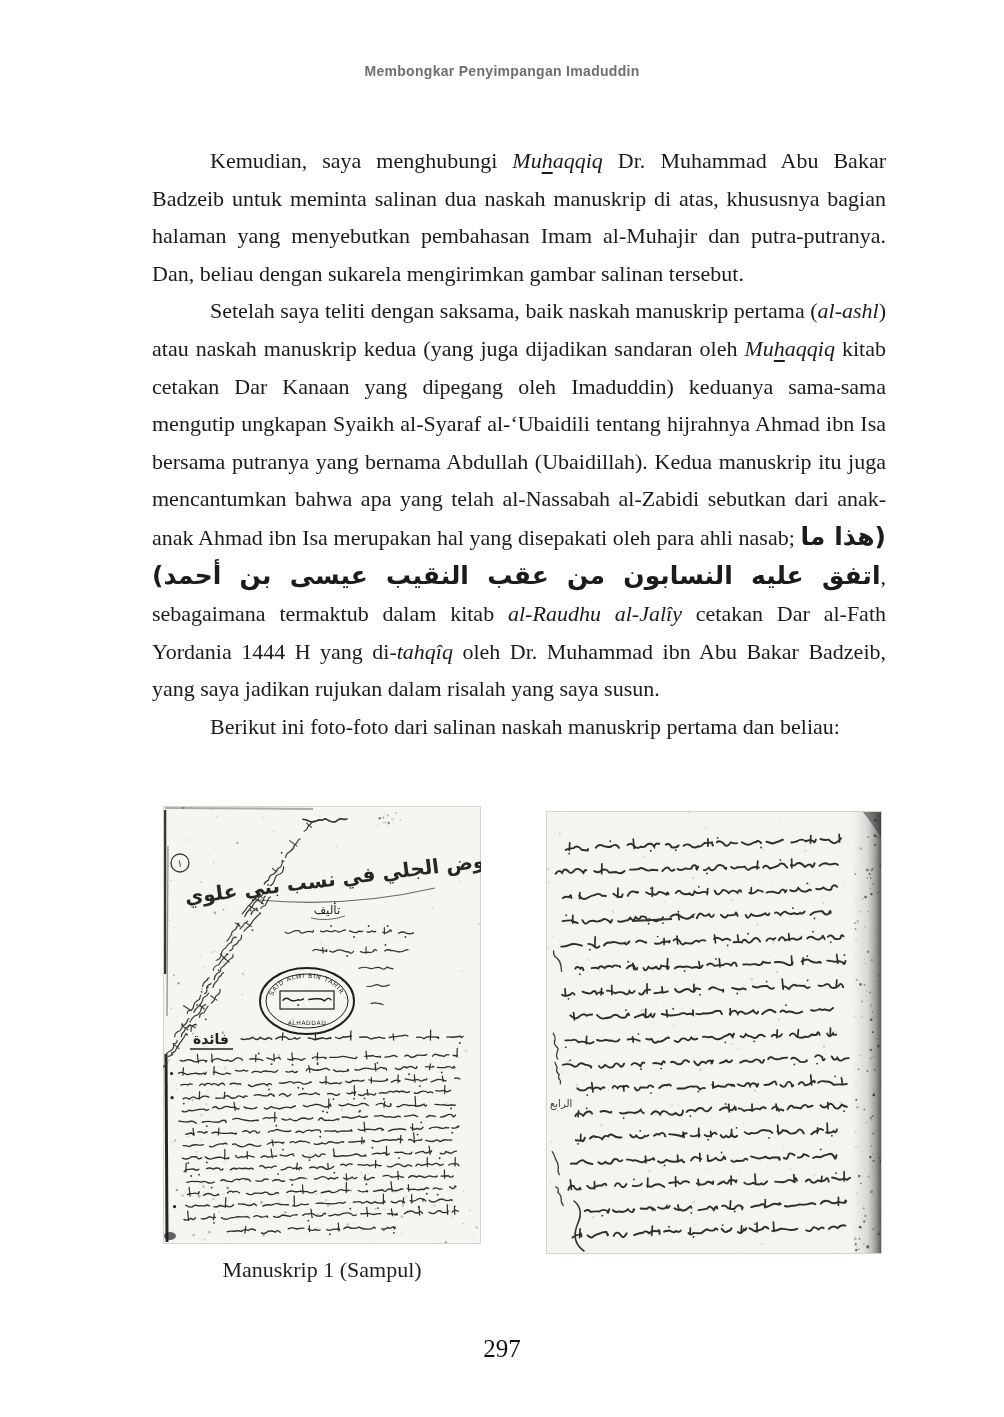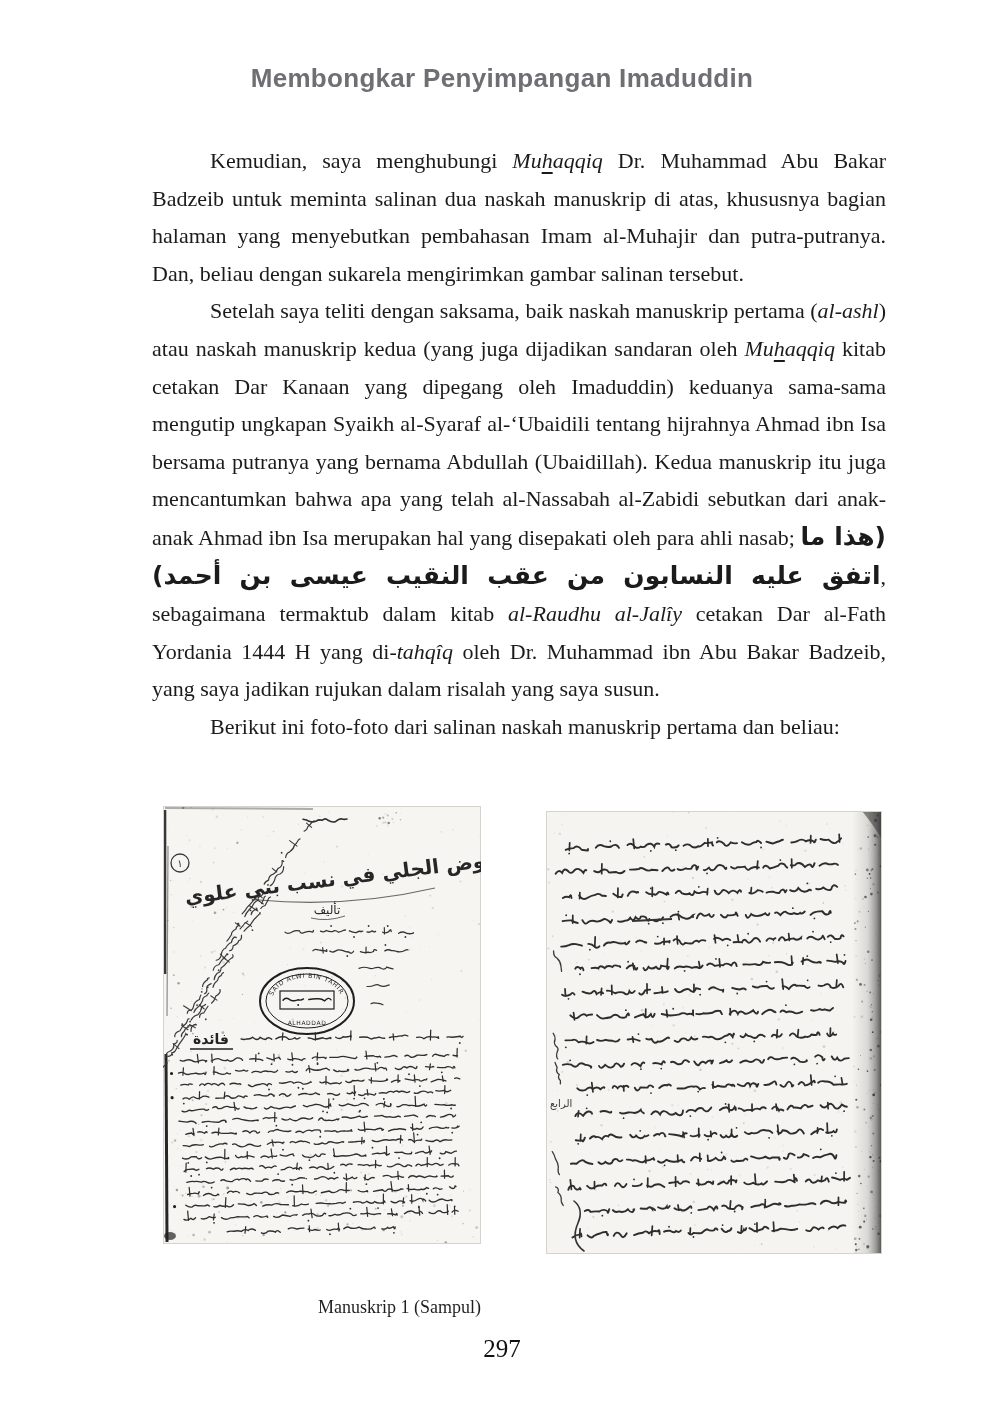--- a/index.html
+++ b/index.html
@@ -1,31 +1,31 @@
 <!DOCTYPE html>
 <html><head>
 <meta charset="utf-8">
 <style>
   html,body{margin:0;padding:0;background:#ffffff;}
   .page{position:relative;width:1004px;height:1417px;background:#ffffff;margin:0 auto;overflow:hidden;
         font-family:"Liberation Serif", serif;color:#1b1b1b;}
   .running-header{position:absolute;top:63px;left:0;width:100%;text-align:center;
-        font-family:"Liberation Sans", sans-serif;font-size:26px;font-weight:600;
+        font-family:"Liberation Sans", sans-serif;font-size:14px;font-weight:600;
         color:#6f6f73;letter-spacing:0.3px;}
   .body-text{position:absolute;left:152px;top:142px;width:734px;
         font-size:22px;line-height:37.6px;text-align:justify;}
   .body-text p{margin:0;text-indent:58px;}
   .run-n{}
   .run-i{font-style:italic;}
   .run-iu{font-style:italic;text-decoration:underline;text-decoration-thickness:1.5px;text-underline-offset:4px;}
   .run-ar{font-family:"DejaVu Sans", sans-serif;font-size:25px;font-weight:700;unicode-bidi:isolate;}
   .figure{position:absolute;}
   .fig-left{left:163px;top:806px;width:318px;height:438px;}
   .fig-right{left:537px;top:811px;width:336px;height:443px;padding-left:9px;}
-  .caption{position:absolute;text-align:right;font-size:18px;color:#1f1f1f;margin-top:40px;}
+  .caption{position:absolute;text-align:center;font-size:22px;color:#1f1f1f;}
   .cap-left{left:163px;top:1257px;width:318px;}
   .cap-right{left:517px;top:1250px;width:376px;line-height:35px;}
   .page-number{position:absolute;left:0;top:1335px;width:100%;text-align:center;font-size:25px;color:#111;}
 </style>
 </head>
 <body>
 
 <div class="page">
 
   <div class="running-header">Membongkar Penyimpangan Imaduddin</div>

